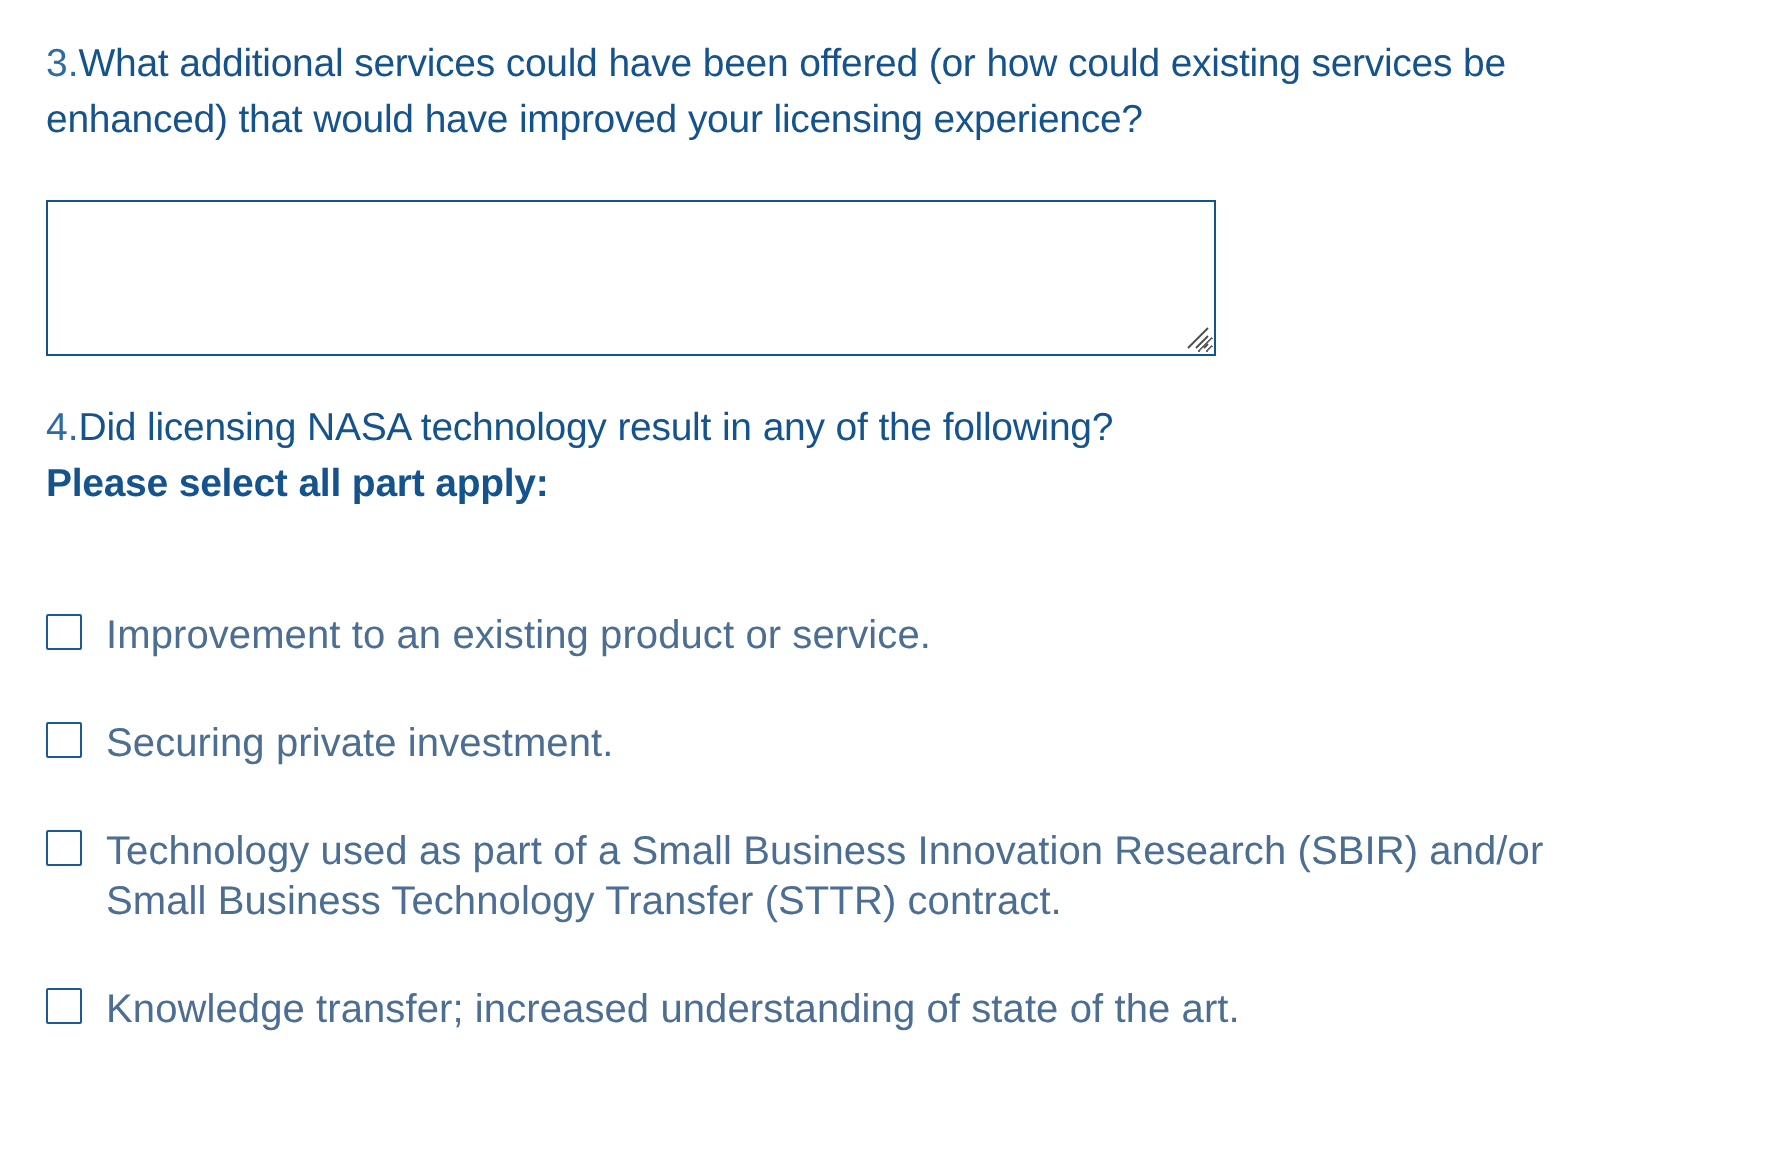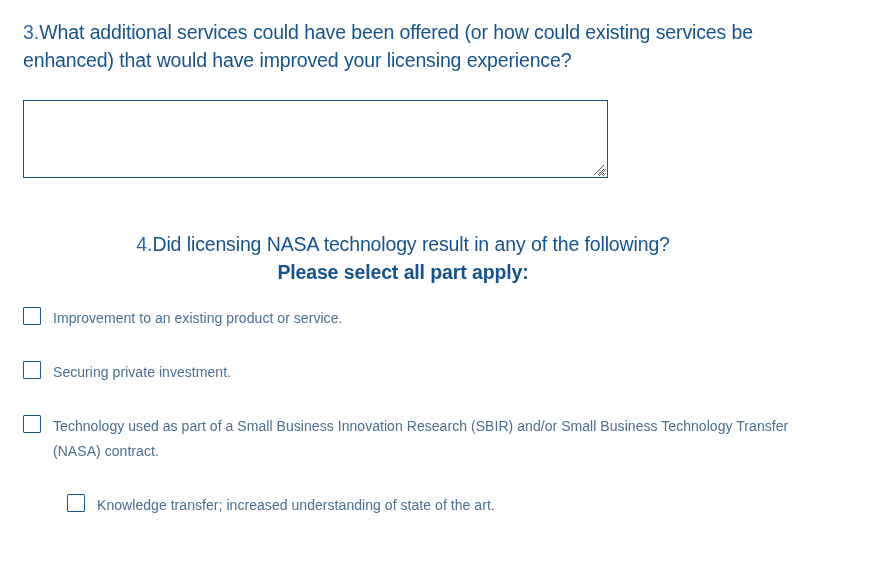--- a/index.html
+++ b/index.html
@@ -23,21 +23,21 @@
     padding: 0;
     box-sizing: border-box;
   }
 
   
   .question-block {
     position: absolute;
     left: 23px;
   }
   #question-3-block { top: 18px; width: 800px; }
-  #question-4-block { top: 230px; width: 760px; text-align: center; }
+  #question-4-block { top: 200px; width: 760px; }
 
   .question-heading {
     margin: 0;
     font-size: 19.5px;
     line-height: 28px;
     font-weight: 700;
     color: #15538d;
     letter-spacing: -0.15px;
     word-spacing: 0.2px;
   }
@@ -86,37 +86,37 @@
     position: absolute;
     left: 23px;
     top: 306px;
     width: 845px;
   }
   .option-row {
     display: flex;
     align-items: flex-start;
     margin-bottom: 29px;
   }
-  .option-row:last-child { margin-bottom: 0; margin-left: 44px; }
+  .option-row:last-child { margin-bottom: 0; }
 
   .checkbox-square {
     flex: 0 0 auto;
     width: 18px;
     height: 18px;
     box-sizing: border-box;
     border: 1.6px solid #1a5b96;
     background: #ffffff;
     margin-top: 1px;
     margin-right: 0;
     border-radius: 1px;
     cursor: pointer;
   }
   .option-label {
     margin-left: 12px;
-    font-size: 14px;
+    font-size: 20px;
     line-height: 25px;
     color: #4b6e92;
     font-weight: 400;
     letter-spacing: 0.05px;
     cursor: pointer;
     max-width: 760px;
   }
 </style>
 </head>
 <body>
@@ -151,21 +151,21 @@
     </div>
 
 
     <div class="option-row">
       <span class="checkbox-square"></span>
       <span class="option-label">Securing private investment.</span>
     </div>
 
     <div class="option-row">
       <span class="checkbox-square"></span>
-      <span class="option-label">Technology used as part of a Small Business Innovation Research (SBIR) and/or Small Business Technology Transfer (NASA) contract.</span>
+      <span class="option-label">Technology used as part of a Small Business Innovation Research (SBIR) and/or Small Business Technology Transfer (STTR) contract.</span>
     </div>
 
     <div class="option-row">
       <span class="checkbox-square"></span>
       <span class="option-label">Knowledge transfer; increased understanding of state of the art.</span>
     </div>
 
   </div>
 
 </div>

